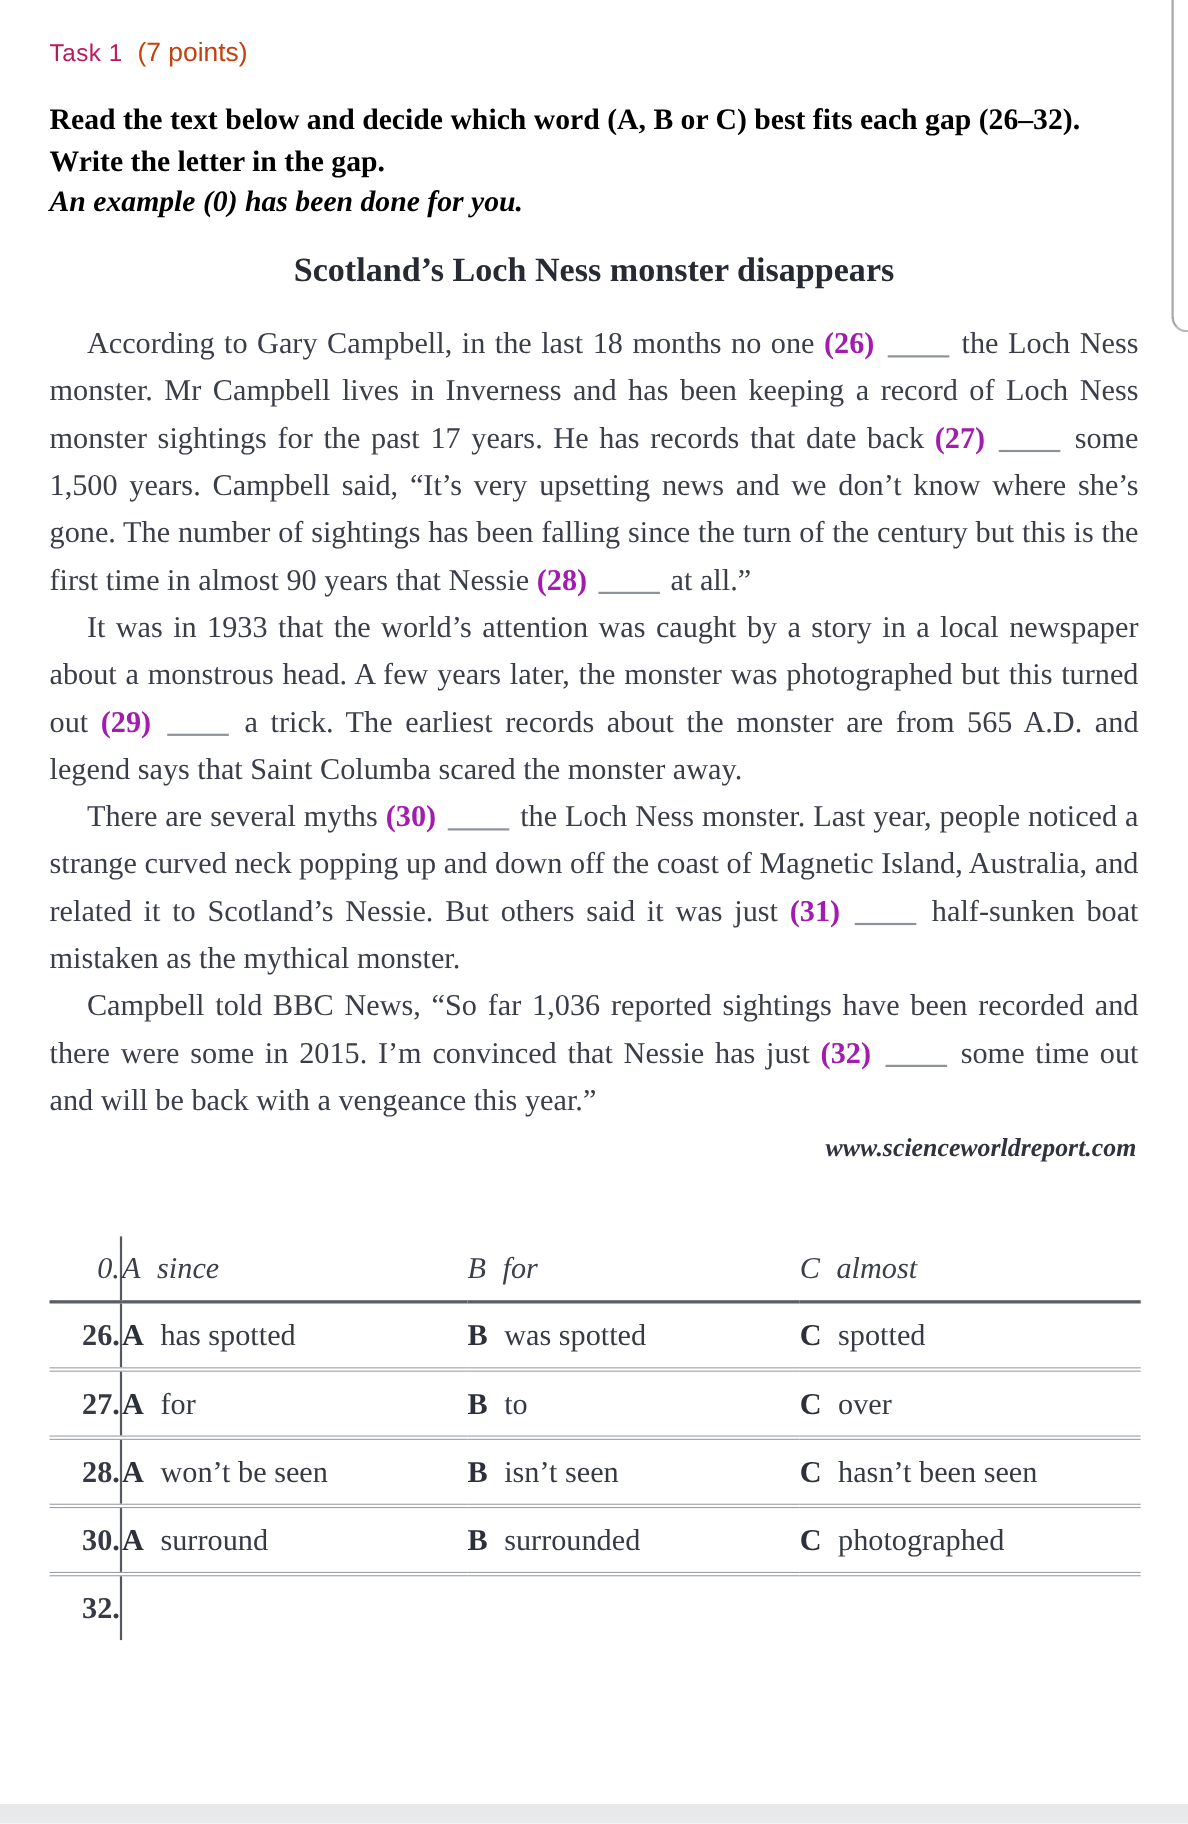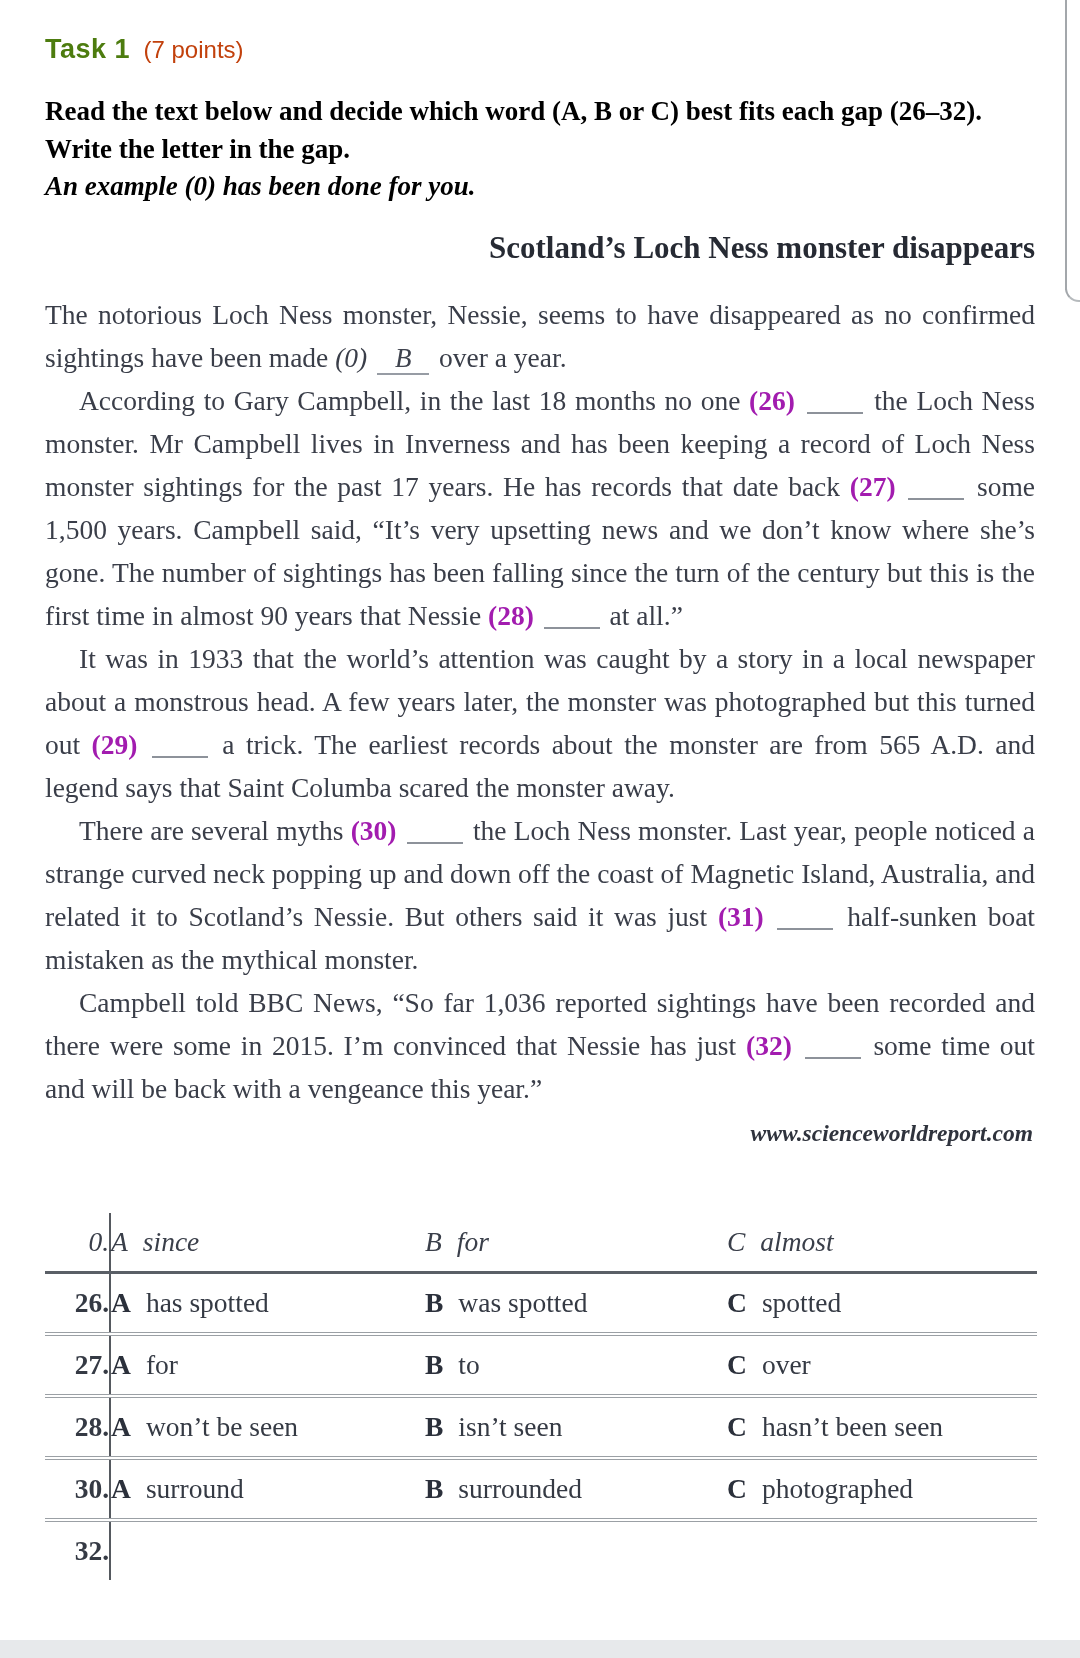--- a/index.html
+++ b/index.html
@@ -5,27 +5,27 @@
   html, body { margin:0; padding:0; }
   body {
     width:1080px; height:1658px; overflow:hidden; position:relative;
     background:#ffffff; color:#3a3e49;
     font-family:"Liberation Serif", serif;
   }
   .page { position:relative; padding:34px 45px 0 45px; }
 
   
   .task-header { font-family:"Liberation Sans", sans-serif; margin-bottom:28px; }
-  .task-label  { font-weight:bold; font-size:27px; color:#4d7c0f; letter-spacing:0.5px; }
+  .task-label  { font-weight:normal; font-size:22px; color:#be185d; letter-spacing:0.5px; }
   .task-points { font-size:24px; color:#c2410c; margin-left:9px; }
 
   .instr { margin:0; font-weight:bold; font-size:27px; line-height:37.5px; color:#000000; }
   .instr.italic { font-style:italic; }
 
-  .title { margin:24px 0 0 0; text-align:right; font-weight:bold; font-size:31px; color:#262a33; }
+  .title { margin:24px 0 0 0; text-align:center; font-weight:bold; font-size:31px; color:#262a33; }
 
   
   .passage { margin-top:27px; }
   .para { margin:0; font-size:27.5px; line-height:43px; text-align:justify; color:#3a3e49; }
   .para.indent { text-indent:34px; }
 
   .gap-num { font-weight:bold; color:#a21caf; }
   .gap-line {
     display:inline-block; width:56px; height:14px;
     border-bottom:2px solid #8d929a; vertical-align:-4px; margin:0 3px;
@@ -73,21 +73,20 @@
     <span class="task-points">(7 points)</span>
   </div>
 
   <p class="instr">Read the text below and decide which word (A, B or C) best fits each gap (26–32).</p>
   <p class="instr">Write the letter in the gap.</p>
   <p class="instr italic">An example (0) has been done for you.</p>
 
   <h1 class="title">Scotland’s Loch Ness monster disappears</h1>
 
   <div class="passage">
-      <p class="para"><span>The notorious Loch Ness monster, Nessie, seems to have disappeared as no confirmed sightings have been made </span><span class="gap-ex-label">(0)</span> <span class="gap-ex-line"><i>B</i></span><span> over a year.</span></p>
       <p class="para indent"><span>According to Gary Campbell, in the last 18 months no one </span><b class="gap-num">(26)</b> <span class="gap-line"></span><span> the Loch Ness monster. Mr Campbell lives in Inverness and has been keeping a record of Loch Ness monster sightings for the past 17 years. He has records that date back </span><b class="gap-num">(27)</b> <span class="gap-line"></span><span> some 1,500 years. Campbell said, “It’s very upsetting news and we don’t know where she’s gone. The number of sightings has been falling since the turn of the century but this is the first time in almost 90 years that Nessie </span><b class="gap-num">(28)</b> <span class="gap-line"></span><span> at all.”</span></p>
       <p class="para indent"><span>It was in 1933 that the world’s attention was caught by a story in a local newspaper about a monstrous head.  A few years later, the monster was photographed but this turned out </span><b class="gap-num">(29)</b> <span class="gap-line"></span><span> a trick. The earliest records about the monster are from 565 A.D. and legend says that Saint Columba scared the monster away.</span></p>
       <p class="para indent"><span>There are several myths </span><b class="gap-num">(30)</b> <span class="gap-line"></span><span> the Loch Ness monster. Last year, people noticed a strange curved neck popping up and down off the coast of Magnetic Island, Australia, and related it to Scotland’s Nessie. But others said it was just </span><b class="gap-num">(31)</b> <span class="gap-line"></span><span> half-sunken boat mistaken as the mythical monster.</span></p>
       <p class="para indent"><span>Campbell told BBC News, “So far 1,036 reported sightings have been recorded and there were some in 2015. I’m convinced that Nessie has just </span><b class="gap-num">(32)</b> <span class="gap-line"></span><span> some time out and will be back with a vengeance this year.”</span></p>
     </div>
 
   <div class="source">www.scienceworldreport.com</div>
 
   <table class="options">
     <tbody>

